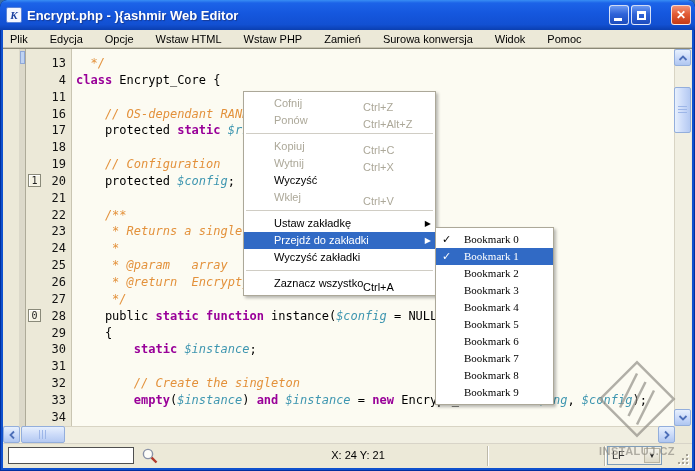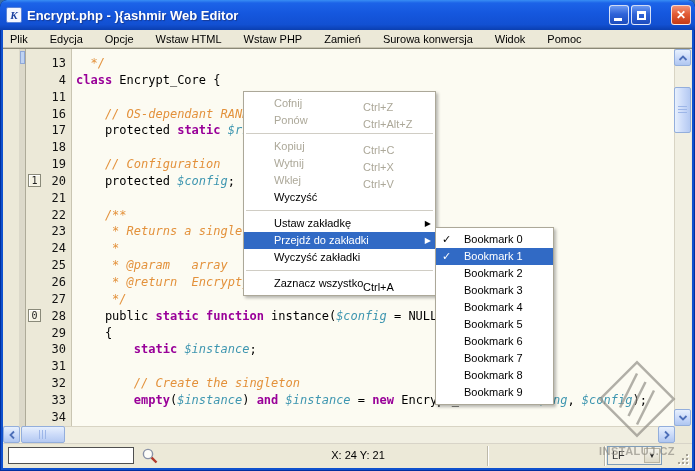--- a/index.html
+++ b/index.html
@@ -73,21 +73,21 @@
   .grip{position:absolute;right:2px;bottom:2px;}
   
   .menu{position:absolute;background:#fff;border:1px solid #ACA899;box-shadow:2px 2px 3px rgba(0,0,0,.28);padding:3px 0;font-size:11px;z-index:10;}
   .ctx-menu{left:243px;top:91px;width:193px;}
   .sub-menu{left:435px;top:227px;width:119px;z-index:11;}
   .menu-item{position:relative;height:17px;line-height:17px;color:#000;cursor:default;padding-left:8px;}
   .menu-item.disabled{color:#ACA899;}
   .menu-item.hl{background:var(--menu-highlight);color:#fff;}
   .menu-check{position:absolute;left:6px;top:0;width:14px;font-size:11px;}
   .menu-label{display:block;margin-left:22px;white-space:nowrap;}
-  .sub-menu .menu-label{margin-left:20px;}
+  .sub-menu .menu-label{margin-left:20px;font-family:Liberation Serif, serif;}
   .menu-shortcut{position:absolute;left:102px;top:4px;white-space:nowrap;margin-left:17px;}
   .menu-arrow{position:absolute;right:4px;top:0;font-size:8px;}
   .menu-sep{height:9px;position:relative;}
   .menu-sep::after{content:"";position:absolute;left:2px;right:2px;top:4px;height:1px;background:#D0CDC4;}
   
   .watermark{position:absolute;right:2px;bottom:12px;width:112px;height:100px;z-index:50;pointer-events:none;opacity:.68;}
   .wm-text{position:absolute;left:0;bottom:2px;width:100%;text-align:center;font-size:11px;font-weight:bold;color:#8F8C84;letter-spacing:.5px;}
 </style>
 </head>
 <body>
@@ -244,28 +244,28 @@
       <div class="menu-item disabled">
         <span class="menu-check"></span>
         <span class="menu-label">Kopiuj</span>
         <span class="menu-shortcut">Ctrl+C</span>
       </div>
       <div class="menu-item disabled">
         <span class="menu-check"></span>
         <span class="menu-label">Wytnij</span>
         <span class="menu-shortcut">Ctrl+X</span>
       </div>
+      <div class="menu-item">
+        <span class="menu-check"></span>
+        <span class="menu-label">Wyczyść</span>
+      </div>
       <div class="menu-item disabled">
         <span class="menu-check"></span>
         <span class="menu-label">Wklej</span>
         <span class="menu-shortcut">Ctrl+V</span>
-      </div>
-      <div class="menu-item">
-        <span class="menu-check"></span>
-        <span class="menu-label">Wyczyść</span>
       </div>
       <div class="menu-sep"></div>
       <div class="menu-item">
         <span class="menu-check"></span>
         <span class="menu-label">Ustaw zakładkę</span>
         <span class="menu-arrow">▶</span>
       </div>
       <div class="menu-item hl">
         <span class="menu-check"></span>
         <span class="menu-label">Przejdź do zakładki</span>

